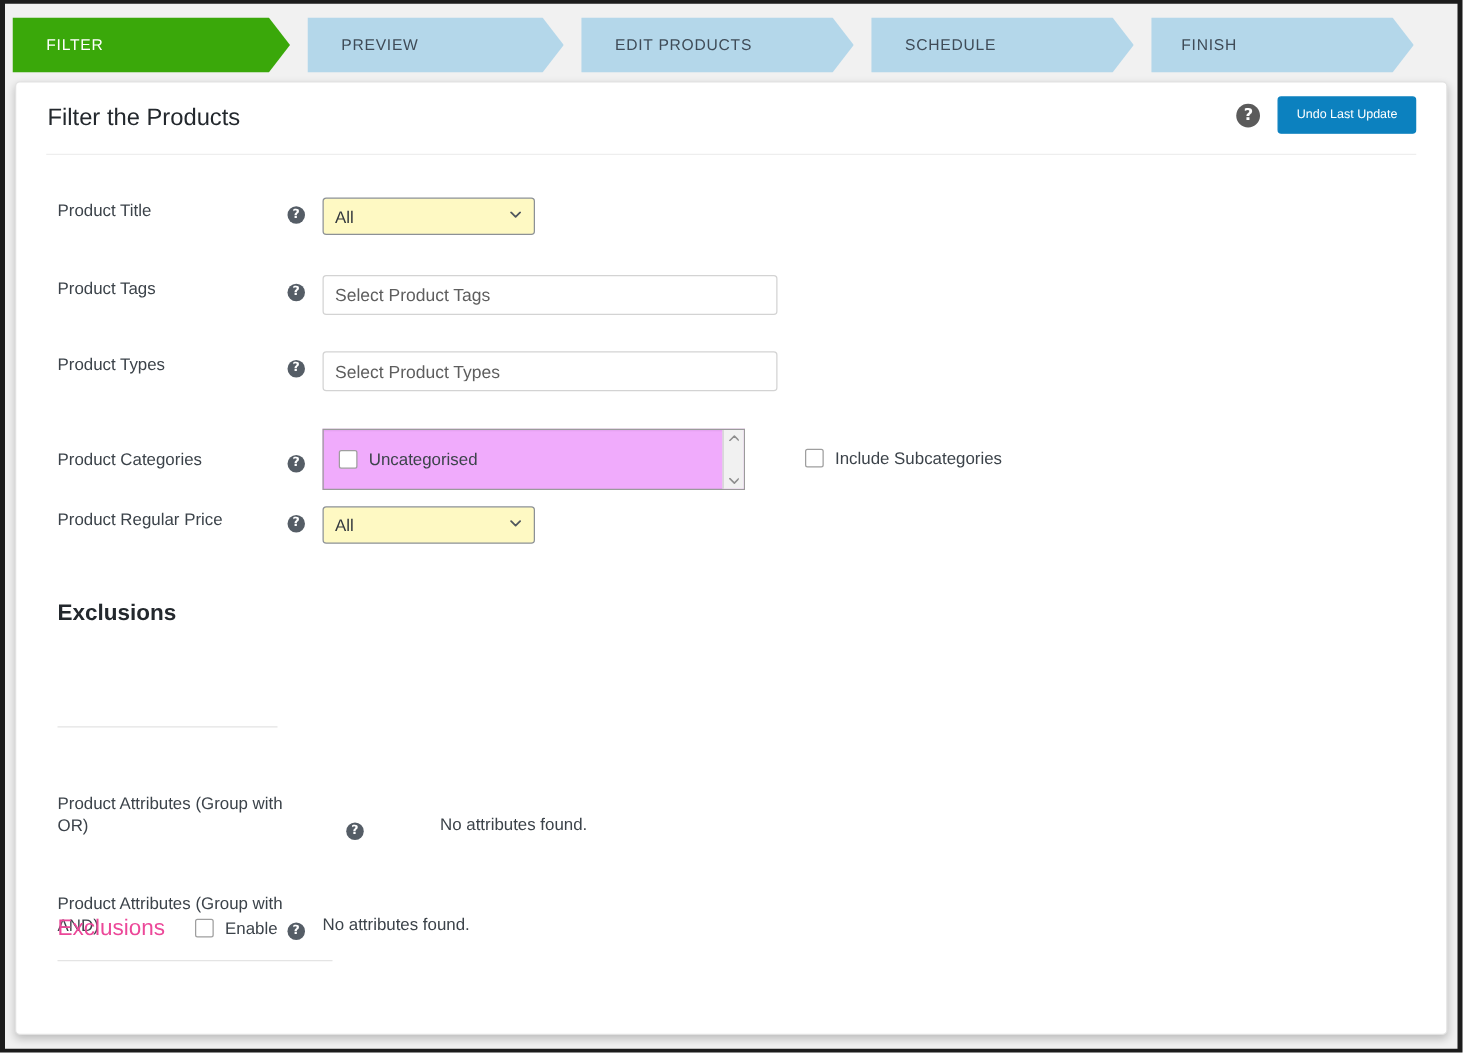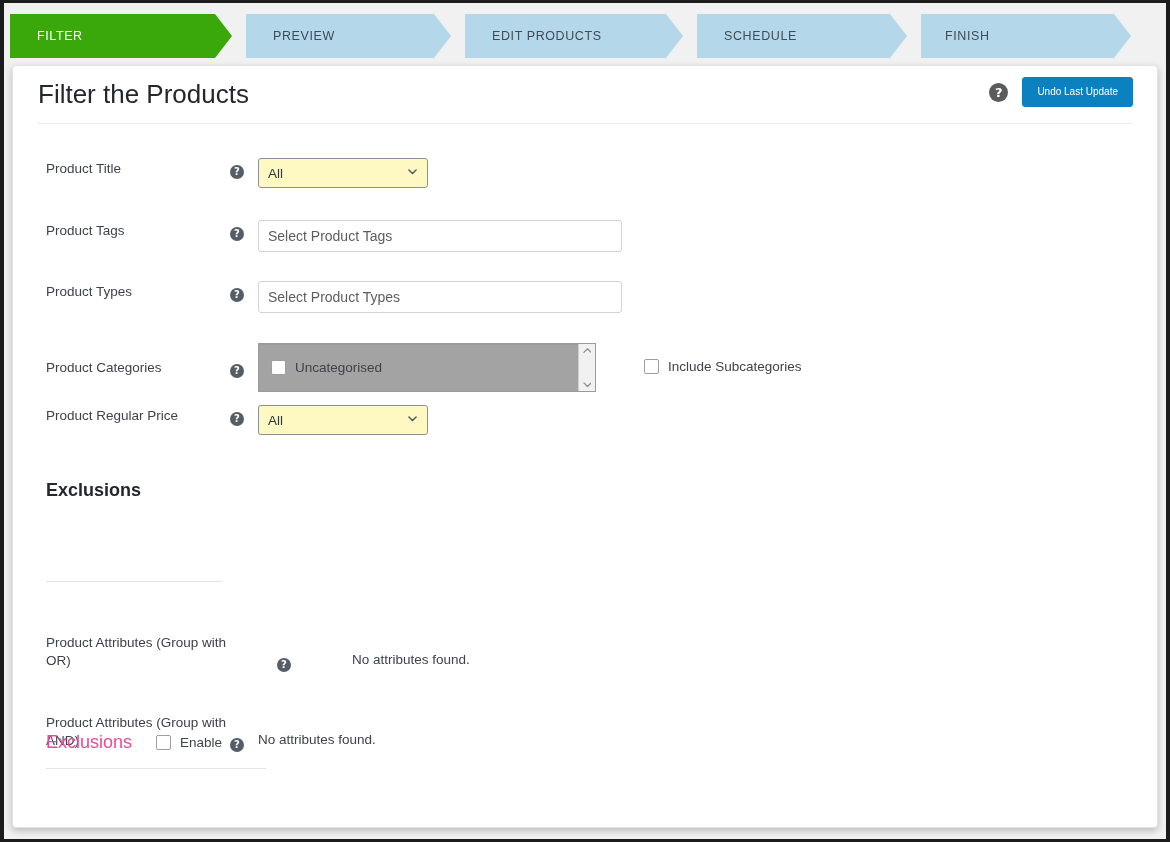--- a/index.html
+++ b/index.html
@@ -64,21 +64,21 @@
 
   #card-header {
     position: relative;
     height: 58px;
     border-bottom: 1px solid #eeeeee;
     margin: 0 24px;
     display: flex;
     align-items: center;
   }
   #page-title {
-    font-size: 26px;
+    font-size: 19px;
     font-weight: normal;
     color: #23282d;
     margin: 0;
     padding-left: 1px;
   }
   #header-actions {
     position: absolute;
     right: 0; top: 11px;
     display: flex;
     align-items: center;
@@ -170,21 +170,21 @@
     color: #333;
     background: #fff;
     font-family: "Liberation Sans", sans-serif;
   }
   input.ctl-text::placeholder { color: #5e5e5e; opacity: 1; }
 
   
   .listbox {
     width: 338px; height: 49px;
     border: 1px solid #9b9b9b;
-    background: #a3a3a3;
+    background: #f0abfc;
     position: relative;
     display: flex;
     align-items: center;
     box-shadow: inset 0 1px 1px rgba(0,0,0,0.05);
   }
   .listbox .lb-inner {
     padding-left: 12px;
     display: flex;
     align-items: center;
     gap: 9px;

